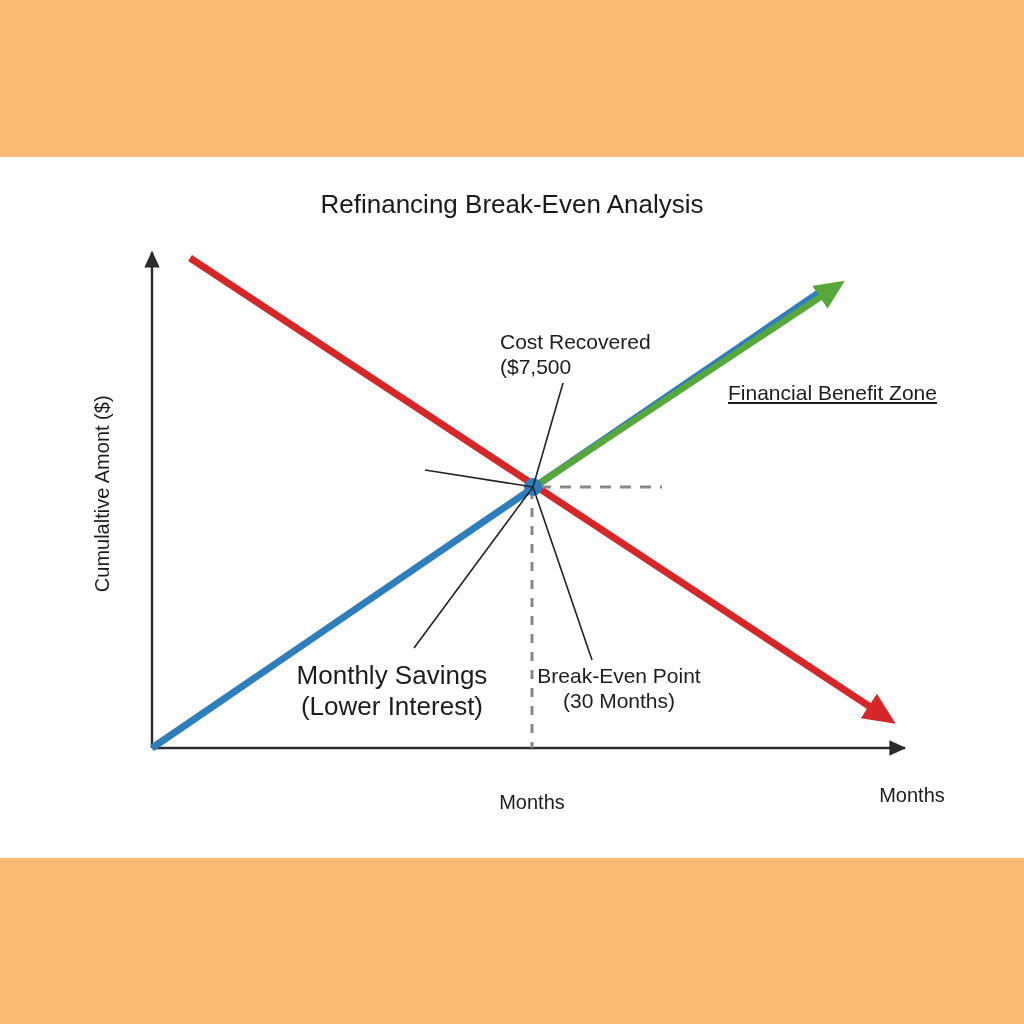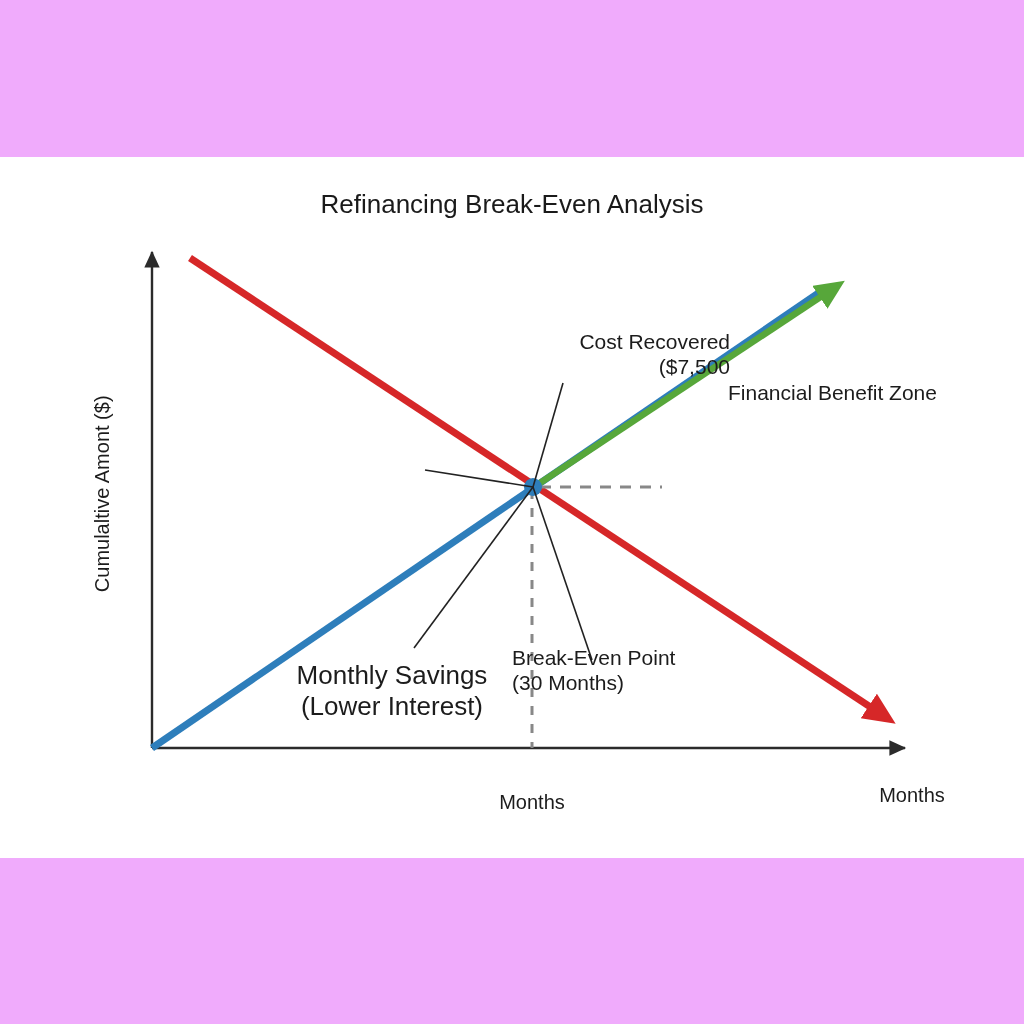--- a/index.html
+++ b/index.html
@@ -10,21 +10,21 @@
   body {
     width: 1024px;
     height: 1024px;
     overflow: hidden;
     font-family: "Liberation Sans", sans-serif;
   }
   #stage {
     position: relative;
     width: 1024px;
     height: 1024px;
-    background: #f0abfc;
+    background: #fdba74;
   }
   
   #canvas {
     position: absolute;
     left: 0;
     top: 157px;
     width: 1024px;
     height: 701px;
     background: #ffffff;
   }
@@ -70,47 +70,48 @@
     left: 812px;
     top: 784px;
     width: 200px;
     text-align: center;
     font-size: 20px;
   }
   #ann-cost-recovered {
     left: 500px;
     top: 330px;
     width: 230px;
-    text-align: right;
+    text-align: left;
     font-size: 21px;
   }
   #ann-benefit-zone {
     left: 728px;
     top: 381px;
     font-size: 21px;
+    text-decoration: underline;
   }
   #ann-upfront-costs {
     left: 178px;
     top: 444px;
     width: 268px;
     text-align: center;
     font-size: 21px;
   }
   #ann-monthly-savings {
     left: 288px;
     top: 660px;
     width: 208px;
     text-align: center;
     font-size: 26px;
   }
   #ann-break-even {
     left: 512px;
-    top: 646px;
+    top: 664px;
     width: 214px;
-    text-align: left;
+    text-align: center;
     font-size: 21px;
   }
 </style>
 </head>
 <body>
 
 <div id="stage">
 
   <div id="canvas"></div>
 

